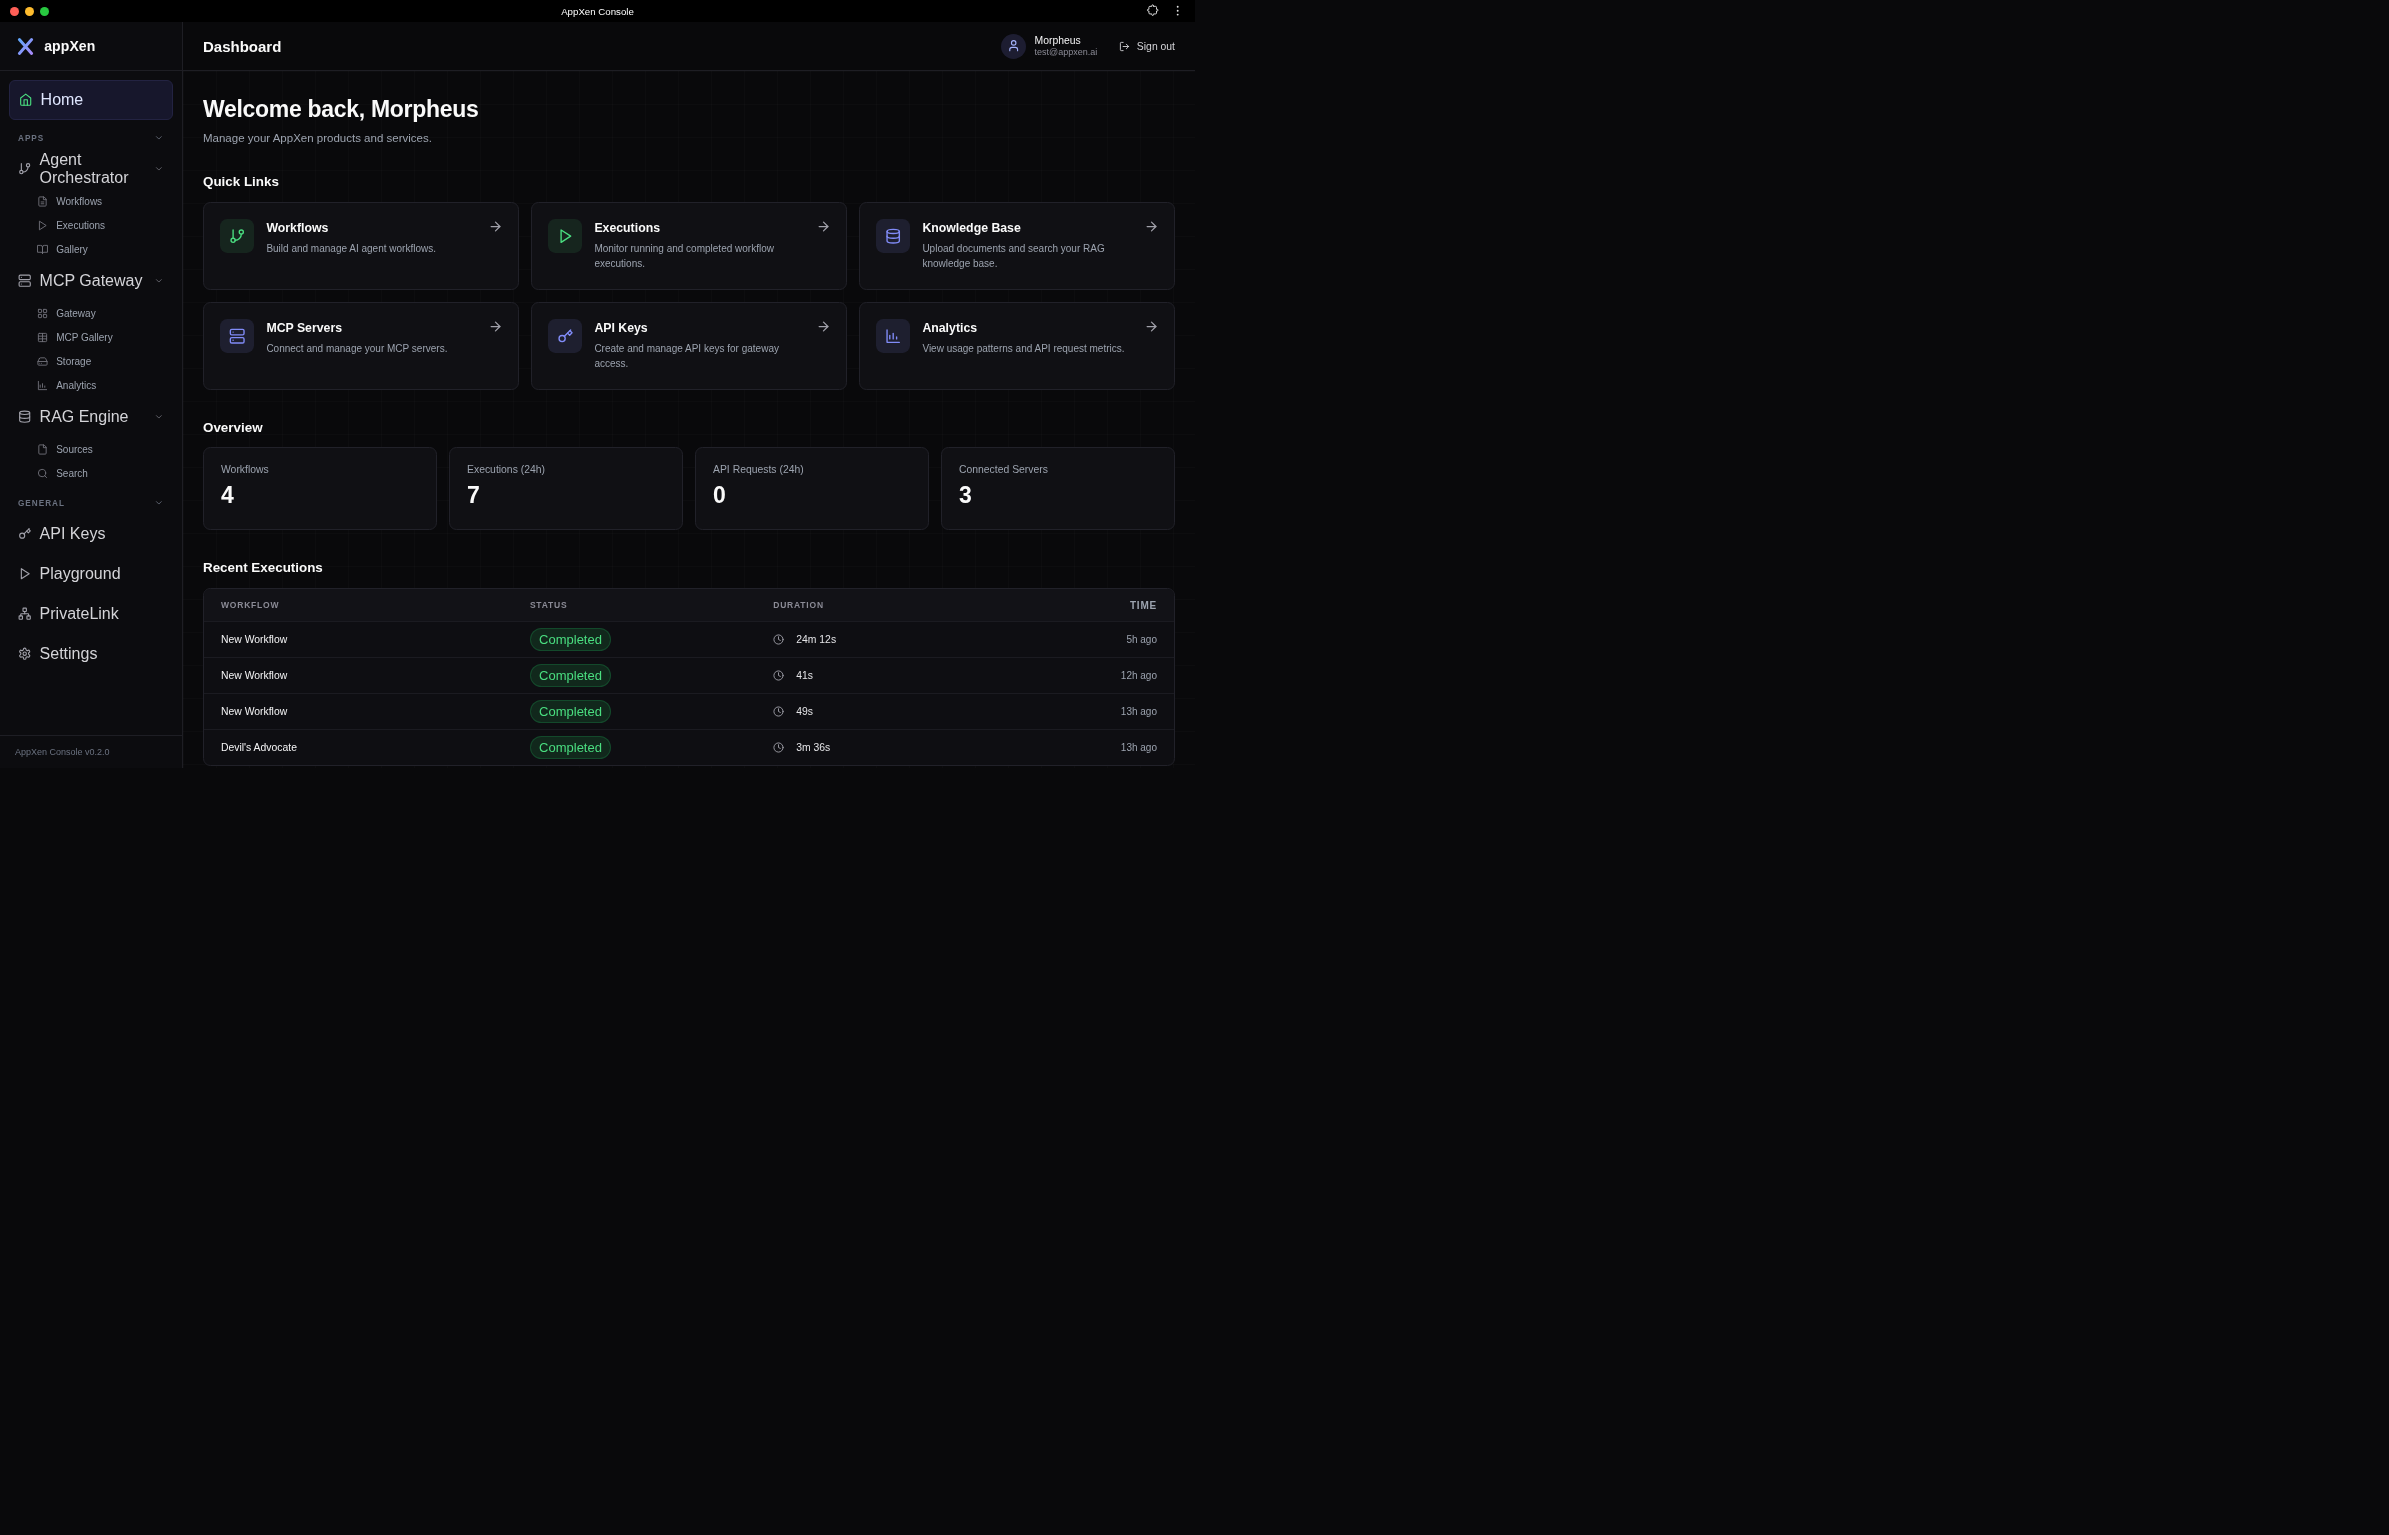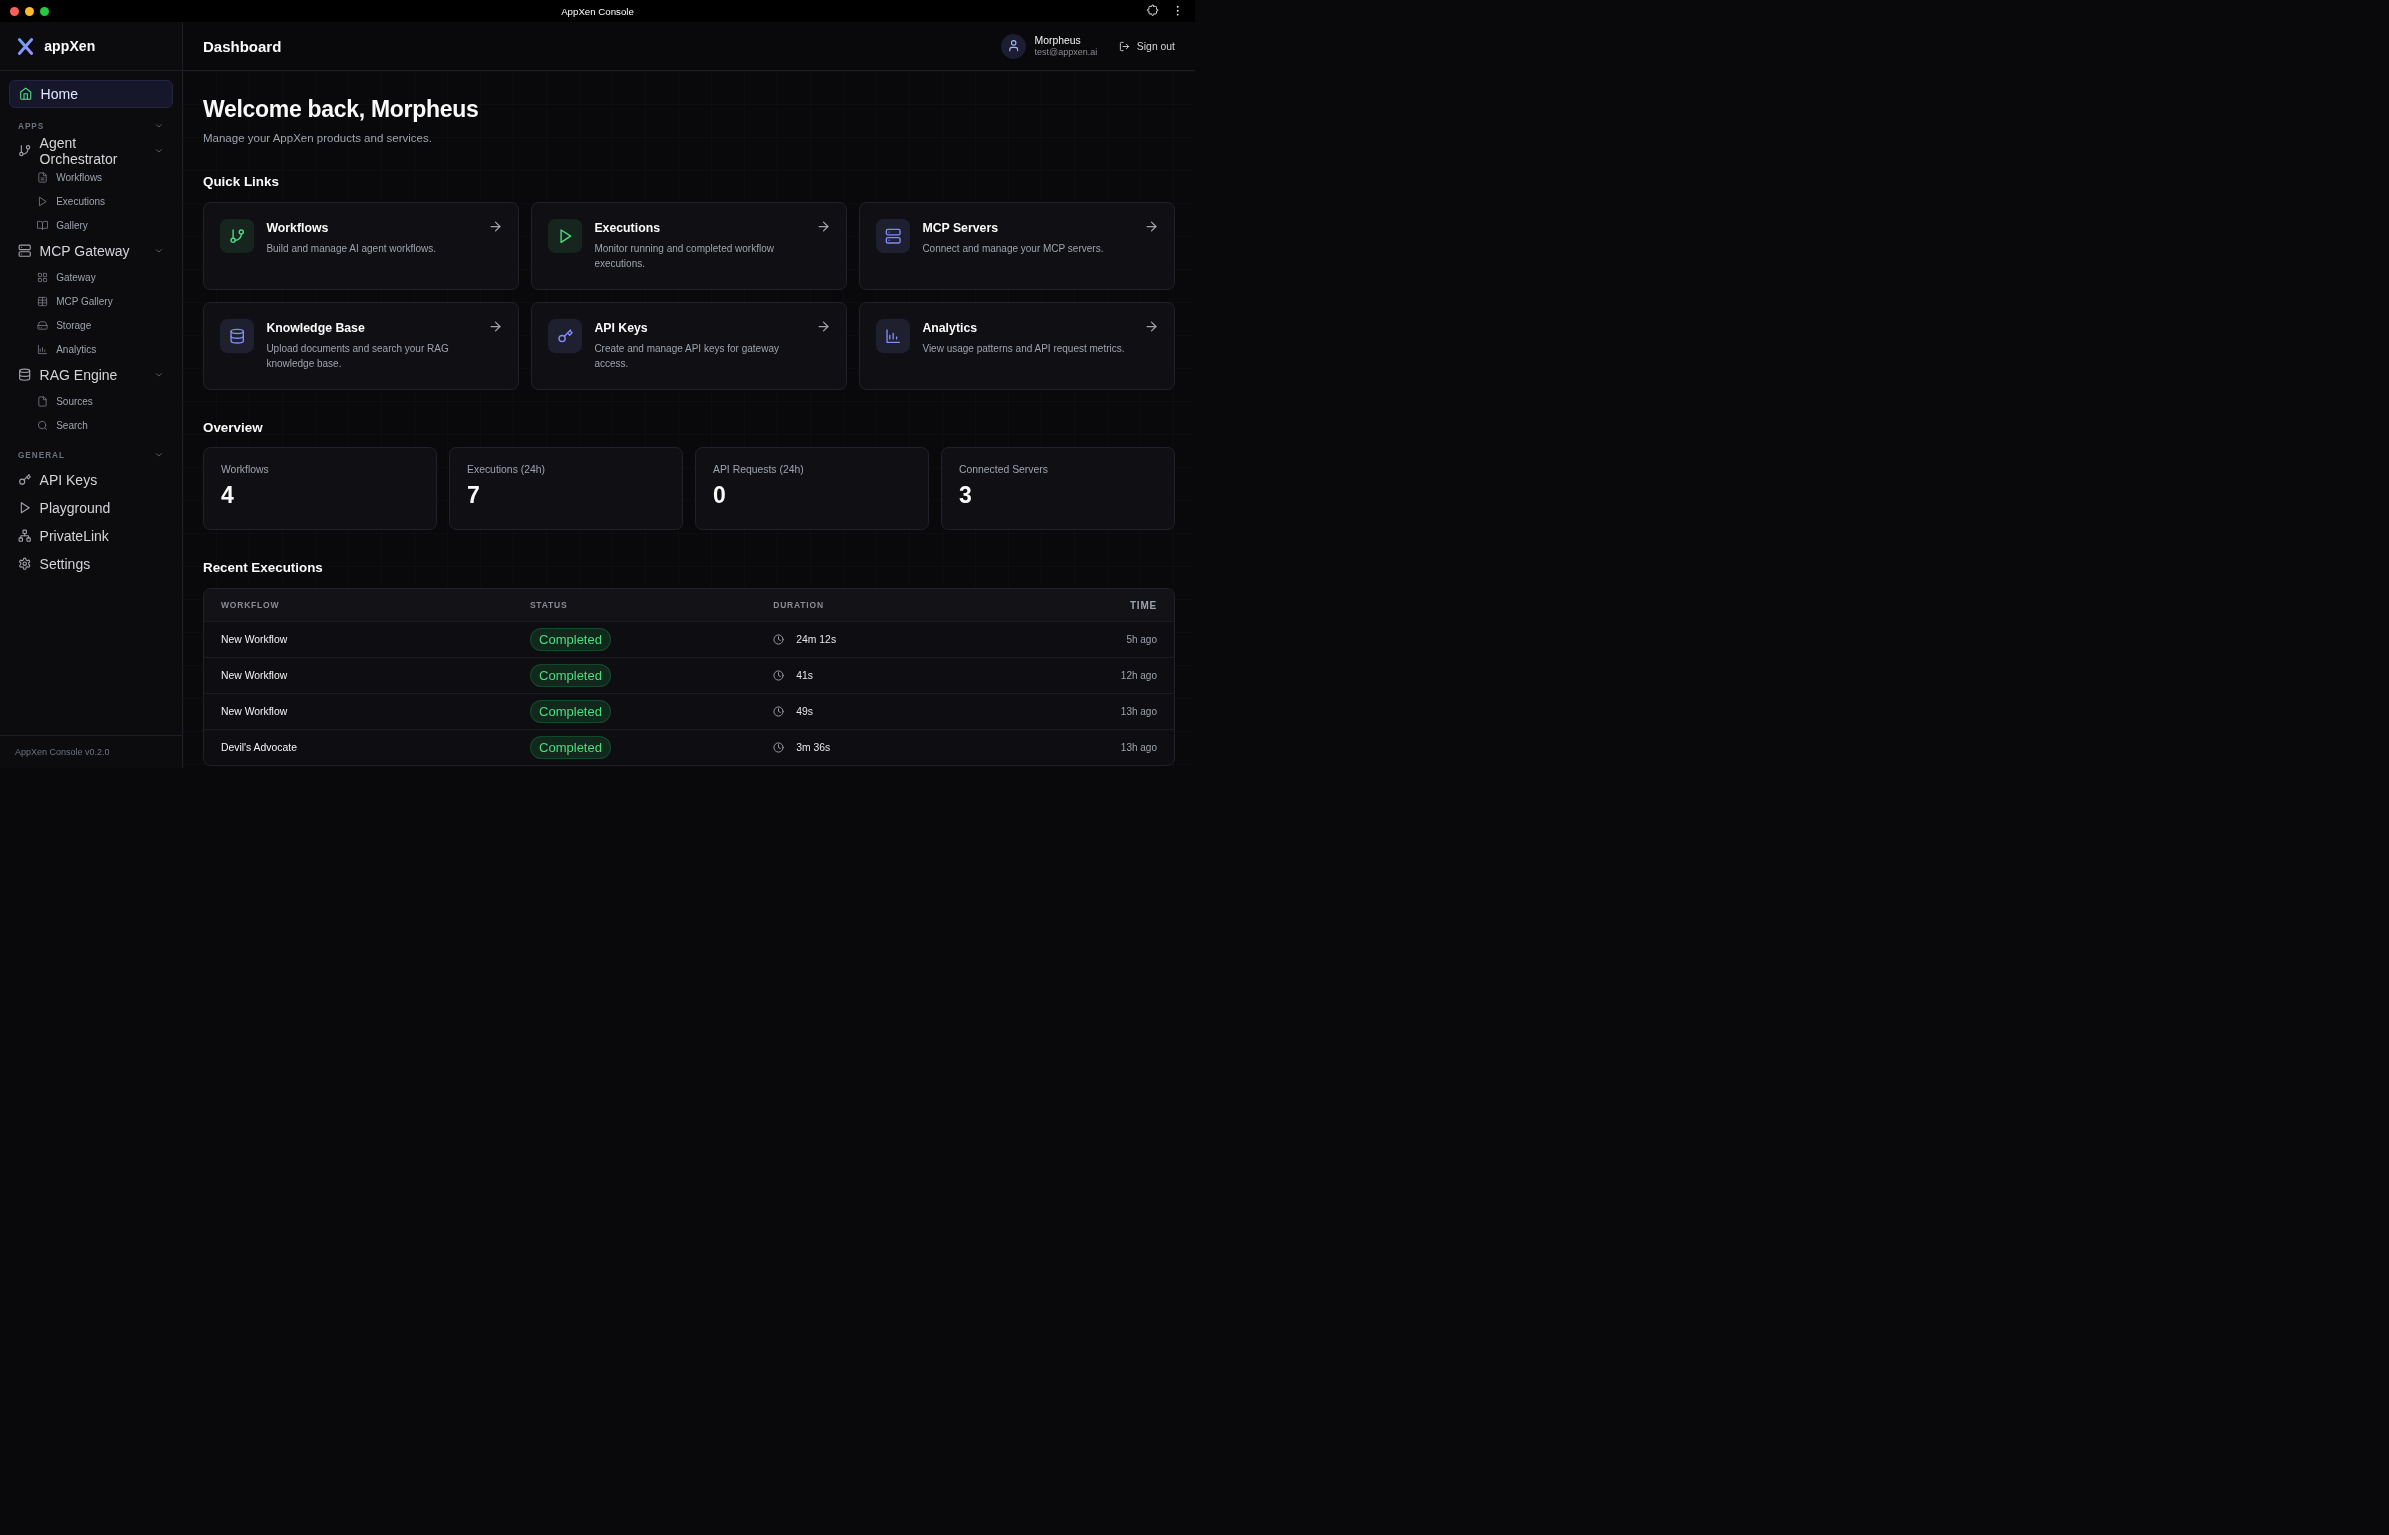--- a/index.html
+++ b/index.html
@@ -32,23 +32,23 @@
   
   .sidebar { width:183px; background:#0c0c0f; border-right:0.7px solid #1e1e24;
              display:flex; flex-direction:column; }
   .logo-row { height:49px; display:flex; align-items:center; gap:8.2px;
               padding:16px 15px; border-bottom:0.7px solid #1e1e24; cursor:pointer; }
   .logo-mark { width:21px; height:21px; display:inline-flex; }
   .logo-mark svg { width:100%; height:100%; }
   .logo-text { font-size:14px; font-weight:700; color:#fafafa; letter-spacing:0.1px; }
 
   .nav { flex:1; padding:9px 9px 0; overflow:hidden; }
-  .nav-item { display:flex; align-items:center; gap:8.2px; height:28px;
+  .nav-item { display:flex; align-items:center; gap:8.2px; height:40px;
               padding:0 9px; border-radius:6px; cursor:pointer;
-              font-size:14px; color:#d4d4d8; }
+              font-size:16px; color:#d4d4d8; }
   .nav-item .icn { color:#a1a1aa; }
   .nav-item.active { background:#17172c; border:0.7px solid #232342; }
   .nav-item.active .lbl { color:#e0e7ff; font-weight:500; }
   .nav-item.active .icn { color:#4ade80; }
   .nav-item .chev { margin-left:auto; color:#71717a; }
   .nav-item.sub { height:24px; padding-left:28px; font-size:10px; color:#9ca3af; }
   .nav-item.sub .icn { color:#71717a; }
   .section-head { display:flex; align-items:center; justify-content:space-between;
                   margin:13.4px 3px 6px; padding:0 6px; font-size:8.2px; font-weight:700;
                   letter-spacing:1px; color:#6b7280; cursor:pointer;gap:16px; }
@@ -446,49 +446,49 @@
             <svg viewBox="0 0 24 24" fill="none" stroke="currentColor" stroke-width="2" stroke-linecap="round" stroke-linejoin="round">
                 <line x1="5" y1="12" x2="19" y2="12"></line>
                 <polyline points="12 5 19 12 12 19"></polyline>
               </svg>
           </span>
         </div>
 
         <div class="card">
           <span class="tile purple">
             <svg viewBox="0 0 24 24" fill="none" stroke="currentColor" stroke-width="2" stroke-linecap="round" stroke-linejoin="round">
+                <ellipse cx="12" cy="5" rx="9" ry="3"></ellipse>
+                <path d="M21 12c0 1.66-4 3-9 3s-9-1.34-9-3"></path>
+                <path d="M3 5v14c0 1.66 4 3 9 3s9-1.34 9-3V5"></path>
+              </svg>
+          </span>
+          <div class="card-text">
+            <h3>Knowledge Base</h3>
+            <p>Upload documents and search your RAG knowledge base.</p>
+          </div>
+          <span class="arrow icn i20">
+            <svg viewBox="0 0 24 24" fill="none" stroke="currentColor" stroke-width="2" stroke-linecap="round" stroke-linejoin="round">
+                <line x1="5" y1="12" x2="19" y2="12"></line>
+                <polyline points="12 5 19 12 12 19"></polyline>
+              </svg>
+          </span>
+        </div>
+
+        <div class="card">
+          <span class="tile purple">
+            <svg viewBox="0 0 24 24" fill="none" stroke="currentColor" stroke-width="2" stroke-linecap="round" stroke-linejoin="round">
                 <rect x="2" y="2" width="20" height="8" rx="2"></rect>
                 <rect x="2" y="14" width="20" height="8" rx="2"></rect>
                 <line x1="6" y1="6" x2="6.01" y2="6"></line>
                 <line x1="6" y1="18" x2="6.01" y2="18"></line>
               </svg>
           </span>
           <div class="card-text">
             <h3>MCP Servers</h3>
             <p>Connect and manage your MCP servers.</p>
-          </div>
-          <span class="arrow icn i20">
-            <svg viewBox="0 0 24 24" fill="none" stroke="currentColor" stroke-width="2" stroke-linecap="round" stroke-linejoin="round">
-                <line x1="5" y1="12" x2="19" y2="12"></line>
-                <polyline points="12 5 19 12 12 19"></polyline>
-              </svg>
-          </span>
-        </div>
-
-        <div class="card">
-          <span class="tile purple">
-            <svg viewBox="0 0 24 24" fill="none" stroke="currentColor" stroke-width="2" stroke-linecap="round" stroke-linejoin="round">
-                <ellipse cx="12" cy="5" rx="9" ry="3"></ellipse>
-                <path d="M21 12c0 1.66-4 3-9 3s-9-1.34-9-3"></path>
-                <path d="M3 5v14c0 1.66 4 3 9 3s9-1.34 9-3V5"></path>
-              </svg>
-          </span>
-          <div class="card-text">
-            <h3>Knowledge Base</h3>
-            <p>Upload documents and search your RAG knowledge base.</p>
           </div>
           <span class="arrow icn i20">
             <svg viewBox="0 0 24 24" fill="none" stroke="currentColor" stroke-width="2" stroke-linecap="round" stroke-linejoin="round">
                 <line x1="5" y1="12" x2="19" y2="12"></line>
                 <polyline points="12 5 19 12 12 19"></polyline>
               </svg>
           </span>
         </div>
 
         <div class="card">

